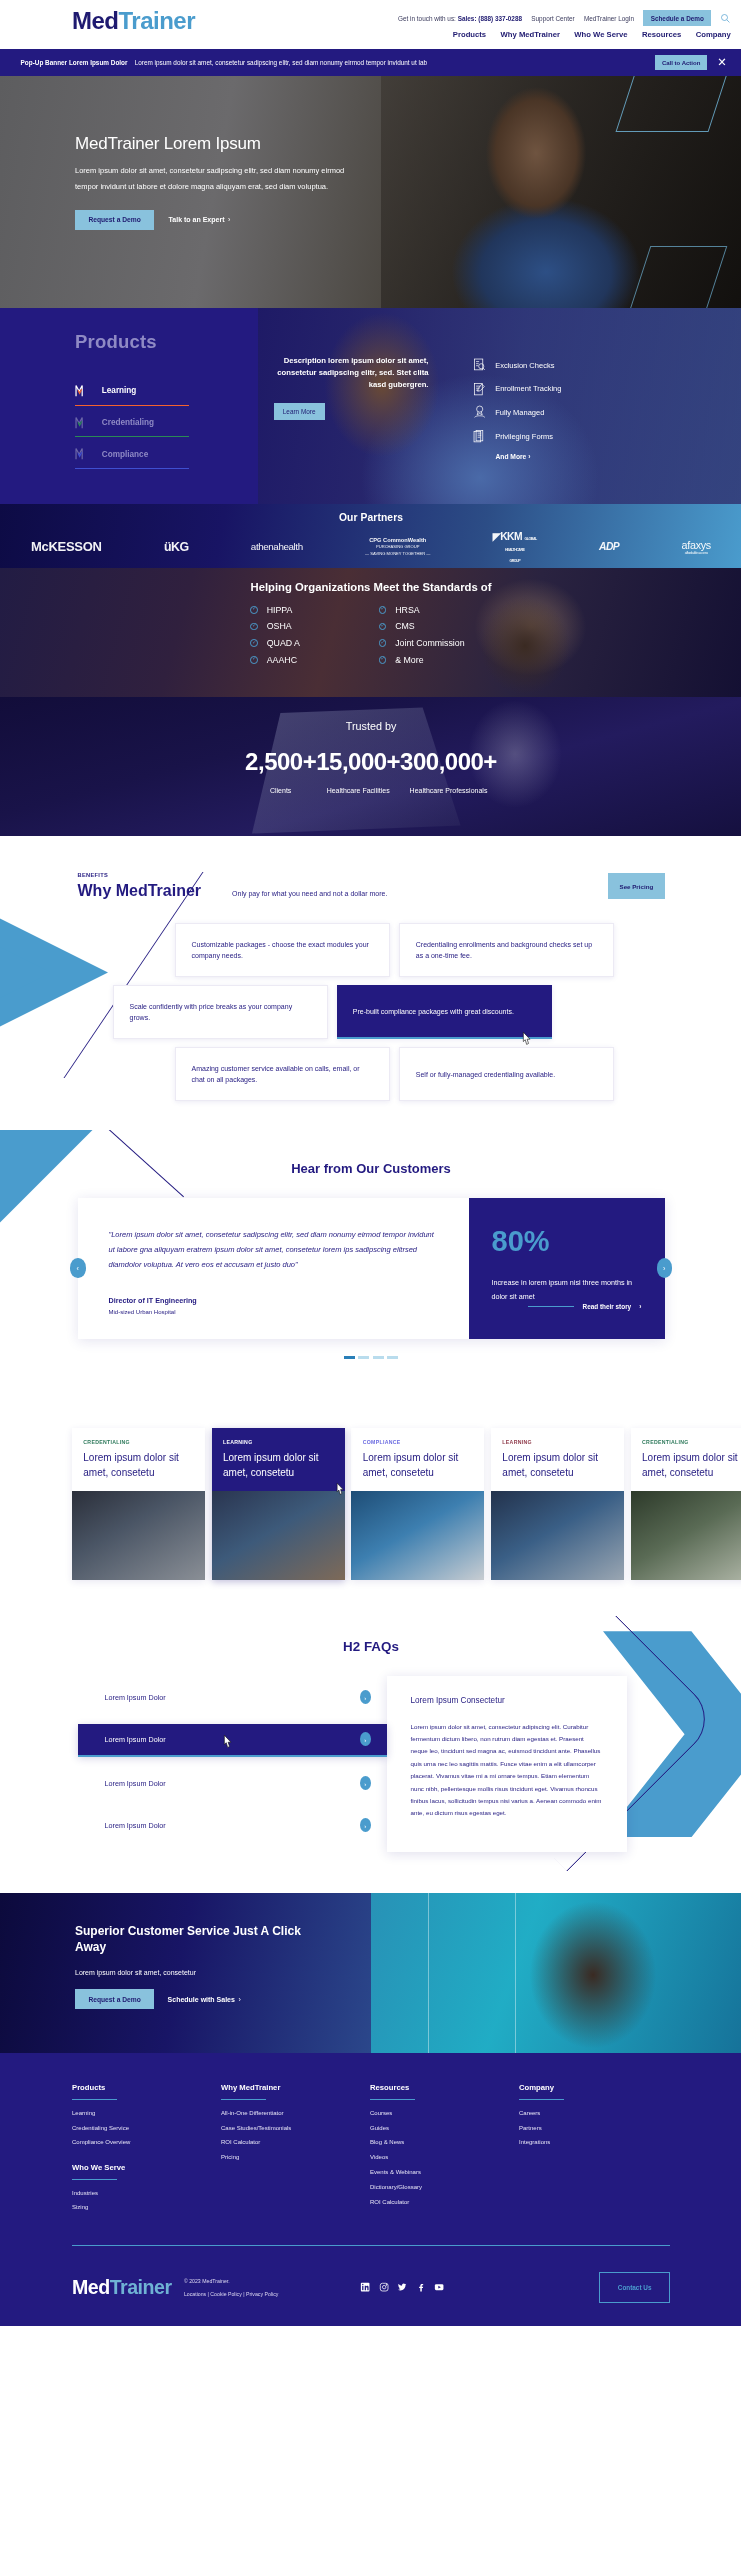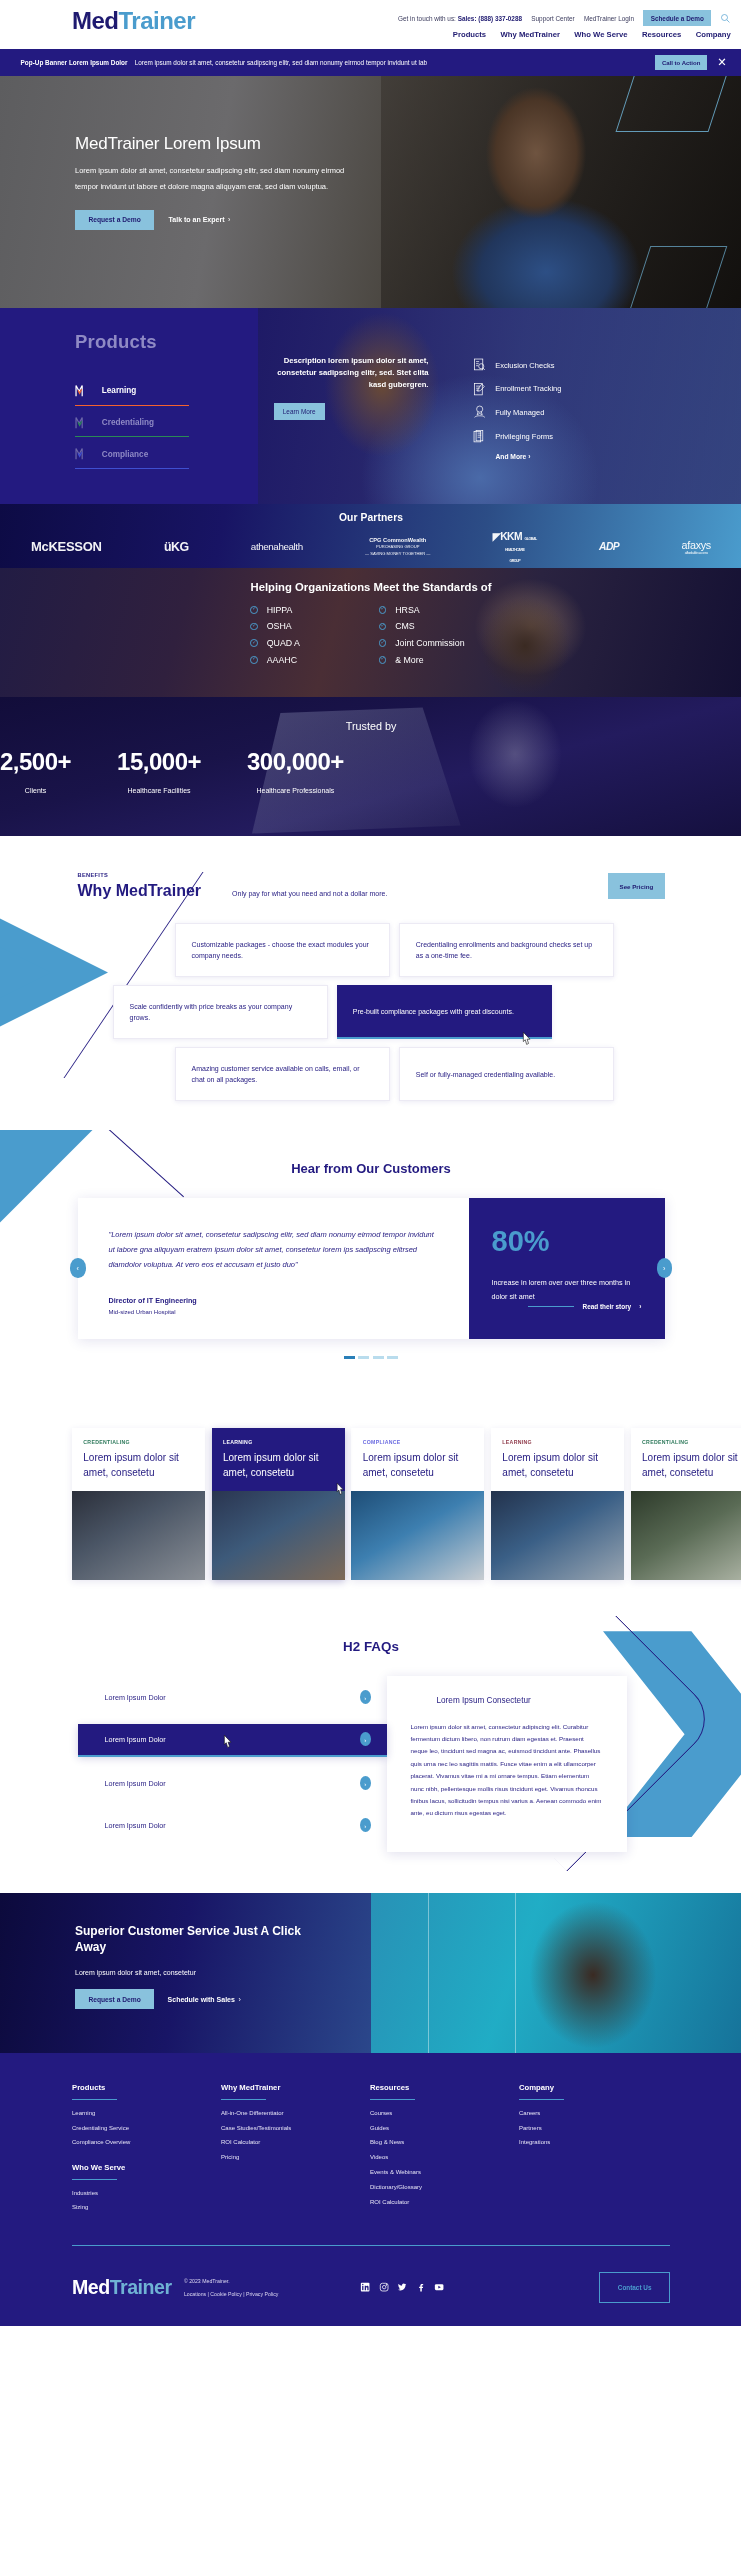--- a/index.html
+++ b/index.html
@@ -108,21 +108,21 @@
   .std-item .ck:after { content:"✓"; position: absolute; left: 1px; top: -1.5px; font-size: 5.7px; color: #4a9ccd; }
 
   
   .trusted { height: 139px; position: relative; overflow: hidden;
     background: linear-gradient(165deg, #120d3a 0%, #191349 35%, #231b5e 60%, #15103f 100%); }
   .trusted .lap { position: absolute; left: 252px; top: 5.2px; width: 237px; height: 134px;
     background: linear-gradient(150deg, rgba(160,165,200,.35), rgba(60,60,100,.15)); clip-path: polygon(12% 8%, 72% 4%, 88% 92%, 0% 98%); }
   .trusted .figure { position: absolute; left: 443px; top: 0; width: 175px; height: 124px;
     background: radial-gradient(ellipse 67px 77px at 72px 57px, rgba(200,200,210,.30), rgba(120,120,140,0) 70%); }
   .trusted h3 { position: relative; z-index: 2; text-align: center; color: #fff; font-size: 10.8px; font-weight: 400; padding-top: 23px; }
-  .stats { position: relative; z-index: 2; display: flex; gap: 46px; margin-top: 15.5px; }
+  .stats { position: relative; z-index: 2; display: flex; justify-content: center; margin-top: 15.5px; }
   .stat { text-align: center; color: #fff; }
   .stat .num { font-size: 24px; font-weight: 700; letter-spacing: -0.5px; }
   .stat .lab { font-size: 7px; font-weight: 300; margin-top: 11.3px; }
 
   
   .benefits { background: #fff; position: relative; padding: 36px 0 20.6px; overflow: hidden; }
   .bn-arrow-a { position: absolute; left: -41px; top: 62px; width: 149px; height: 149px; border-left: 32px solid #4a9ccd; border-top: 32px solid transparent; border-bottom: 32px solid transparent; transform: skewX(0deg); clip-path: polygon(0 0, 100% 50%, 0 100%, 0 72%, 52% 50%, 0 28%); background: #4a9ccd; border: none; }
   .bn-arrow-b { position: absolute; left: -98px; top: 62px; width: 149px; height: 149px; clip-path: polygon(0 0, 100% 50%, 0 100%, 0 72%, 52% 50%, 0 28%); background: #4a9ccd; }
   .bn-line { position: absolute; left: -20.6px; top: 36px; width: 155px; height: 206px; border-right: 1px solid #231a80; transform: skewX(-34deg); }
   .bn-head { position: relative; z-index: 3; width: 587px; margin: 0 auto; display: flex; align-items: center; }
@@ -188,21 +188,21 @@
   .faq { background: #fff; padding: 23px 0 41px; position: relative; overflow: hidden; }
   .faq .dec-chev { position: absolute; right: -31px; top: 15.5px; width: 170px; height: 206px; background: #4a9ccd; clip-path: polygon(0 0, 52% 0, 100% 50%, 52% 100%, 0 100%, 48% 50%); }
   .faq .dec-ln { position: absolute; right: 67px; top: -5.2px; width: 216px; height: 216px; border-top: 1px solid #231a80; border-right: 1px solid #231a80; transform: rotate(45deg); border-radius: 0 36px 0 0; }
   .faq h2 { text-align: center; font-size: 13.4px; font-weight: 700; color: #231a80; margin-bottom: 28px; position: relative; z-index: 3; }
   .faq-body { width: 587px; margin: 0 auto; display: flex; gap: 0; position: relative; z-index: 3; }
   .faq-list { width: 309px; }
   .faq-item { display: flex; align-items: center; justify-content: space-between; padding: 8.2px 15.5px 8.2px 27px; font-size: 7.2px; color: #231a80; cursor: pointer; margin-bottom: 11.3px; position: relative; }
   .faq-item.active { background: #231a80; color: #fff; border-bottom: 2.1px solid #4a9ccd; box-shadow: 0 2.1px 8.2px rgba(35,26,128,.2); }
   .faq-item .fchev { width: 11.3px; height: 14.4px; border-radius: 50%; background: #4a9ccd; color: #fff; display: flex; align-items: center; justify-content: center; font-size: 6.2px; flex: 0 0 11.3px; }
   .faq-panel { width: 240px; background: #fff; box-shadow: 0 2.1px 11.3px rgba(35,26,128,.14); padding: 20.6px 24px 24px; margin-top: -6.2px; }
-  .faq-panel h4 { font-size: 8.2px; font-weight: 400; color: #231a80; margin-bottom: 15.5px; margin-left: 26px; }
+  .faq-panel h4 { font-size: 8.2px; font-weight: 400; color: #231a80; margin-bottom: 15.5px; }
   .faq-panel p { font-size: 6.2px; line-height: 2.0; color: #231a80; }
 
   
   .cta { height: 160px; margin: 0 0 0 0; position: relative; display: flex; overflow: hidden; }
   .cta .bg { position: absolute; inset: 0; background: linear-gradient(100deg, #0c0a3c 0%, #181566 25%, #2d4d8f 55%, #3f7fc0 78%, #37bcd6 100%); }
   .cta .photo { position: absolute; right: 0; top: 0; width: 371px; height: 160px;
     background:
       radial-gradient(ellipse 93px 108px at 222px 82px, #3a2a22 0%, rgba(40,30,22,0) 68%),
       linear-gradient(110deg, rgba(40,150,185,.95) 0%, rgba(30,180,200,.9) 40%, rgba(20,110,150,.95) 100%); }
   .cta .vline { position: absolute; top: 0; width: 1px; height: 160px; background: rgba(255,255,255,.4); }
@@ -505,21 +505,21 @@
     <div class="testi-card">
       <div class="tc-left">
         <div class="quote">"Lorem ipsum dolor sit amet, consetetur sadipscing elitr, sed diam nonumy eirmod tempor invidunt ut labore gna aliquyam eratrem ipsum dolor sit amet, consetetur lorem ips sadipscing elitrsed diamdolor voluptua. At vero eos et accusam et justo duo"</div>
         <div class="who">
           <div class="name">Director of IT Engineering</div>
           <div class="org">Mid-sized Urban Hospital</div>
         </div>
       </div>
       <div class="tc-right">
         <div class="pct">80%</div>
-        <div class="cap">Increase in lorem over over three months in dolor sit amet</div>
+        <div class="cap">Increase in lorem ipsum nisi three months in dolor sit amet</div>
         <div class="read">
           <span class="bar"></span>
           <span>Read their story</span>
           <span>›</span>
         </div>
       </div>
     </div>
     <div class="dots">
       <span class="dot on"></span>
       <span class="dot"></span>

